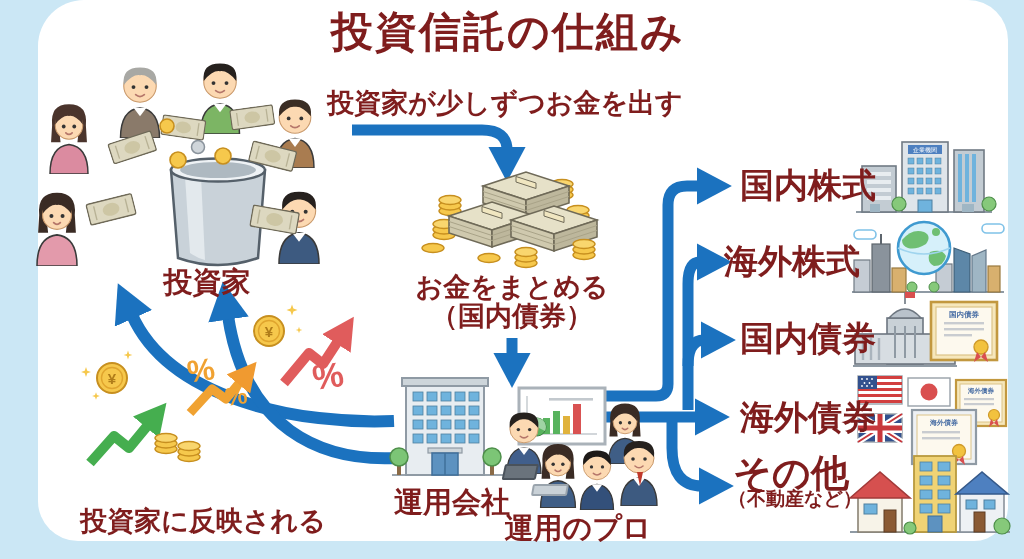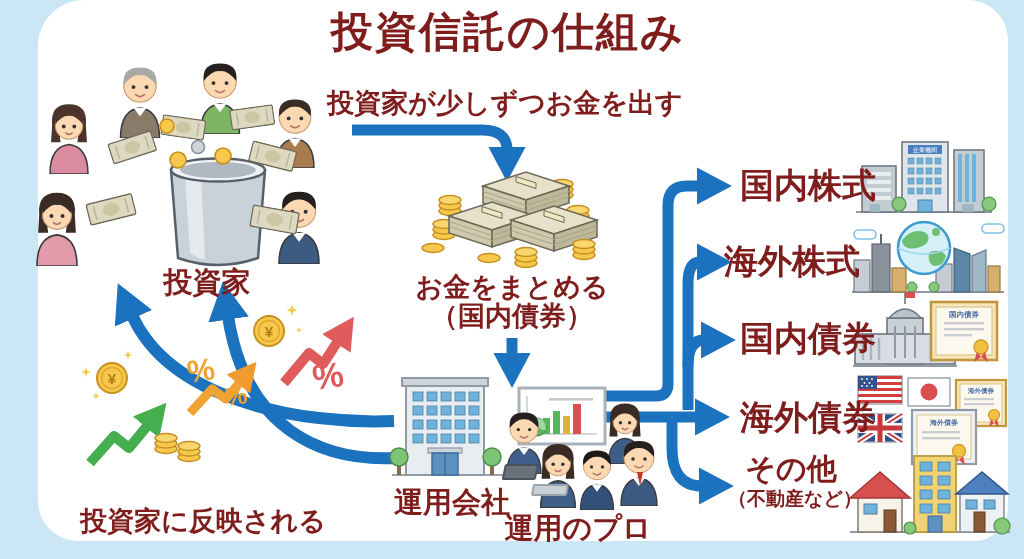--- a/index.html
+++ b/index.html
@@ -433,19 +433,19 @@
   <div class="lbl cap" style="left:512px;top:272px;">お金をまとめる</div>
   <div class="lbl cap" style="left:512px;top:301px;">（国内債券）</div>
   <div class="lbl big" style="left:452px;top:486px;">運用会社</div>
   <div class="lbl big" style="left:578px;top:512px;">運用のプロ</div>
   <div class="lbl cap" style="left:203px;top:506px;text-align:center;">投資家に反映される</div>
 
   <div class="lbl dest" style="left:740px;top:166px;">国内株式</div>
   <div class="lbl dest" style="left:708px;top:242px;margin-left:16px;">海外株式</div>
   <div class="lbl dest" style="left:740px;top:319px;">国内債券</div>
   <div class="lbl dest" style="left:740px;top:398px;">海外債券</div>
-  <div class="lbl" style="left:791px;top:452px;font-size:30px;">その他</div>
+  <div class="lbl" style="left:791px;top:452px;font-size:38px;">その他</div>
   <div class="lbl sub" style="left:795px;top:488px;">（不動産など）</div>
 
   <div class="pct" style="left:201px;top:371px;font-size:31px;color:#f0a232;">%</div>
   <div class="pct" style="left:236px;top:396px;font-size:25px;color:#f0a232;">%</div>
   <div class="pct" style="left:328px;top:376px;font-size:35px;color:#e05c5c;">%</div>
 </div>
 
 </body></html>

